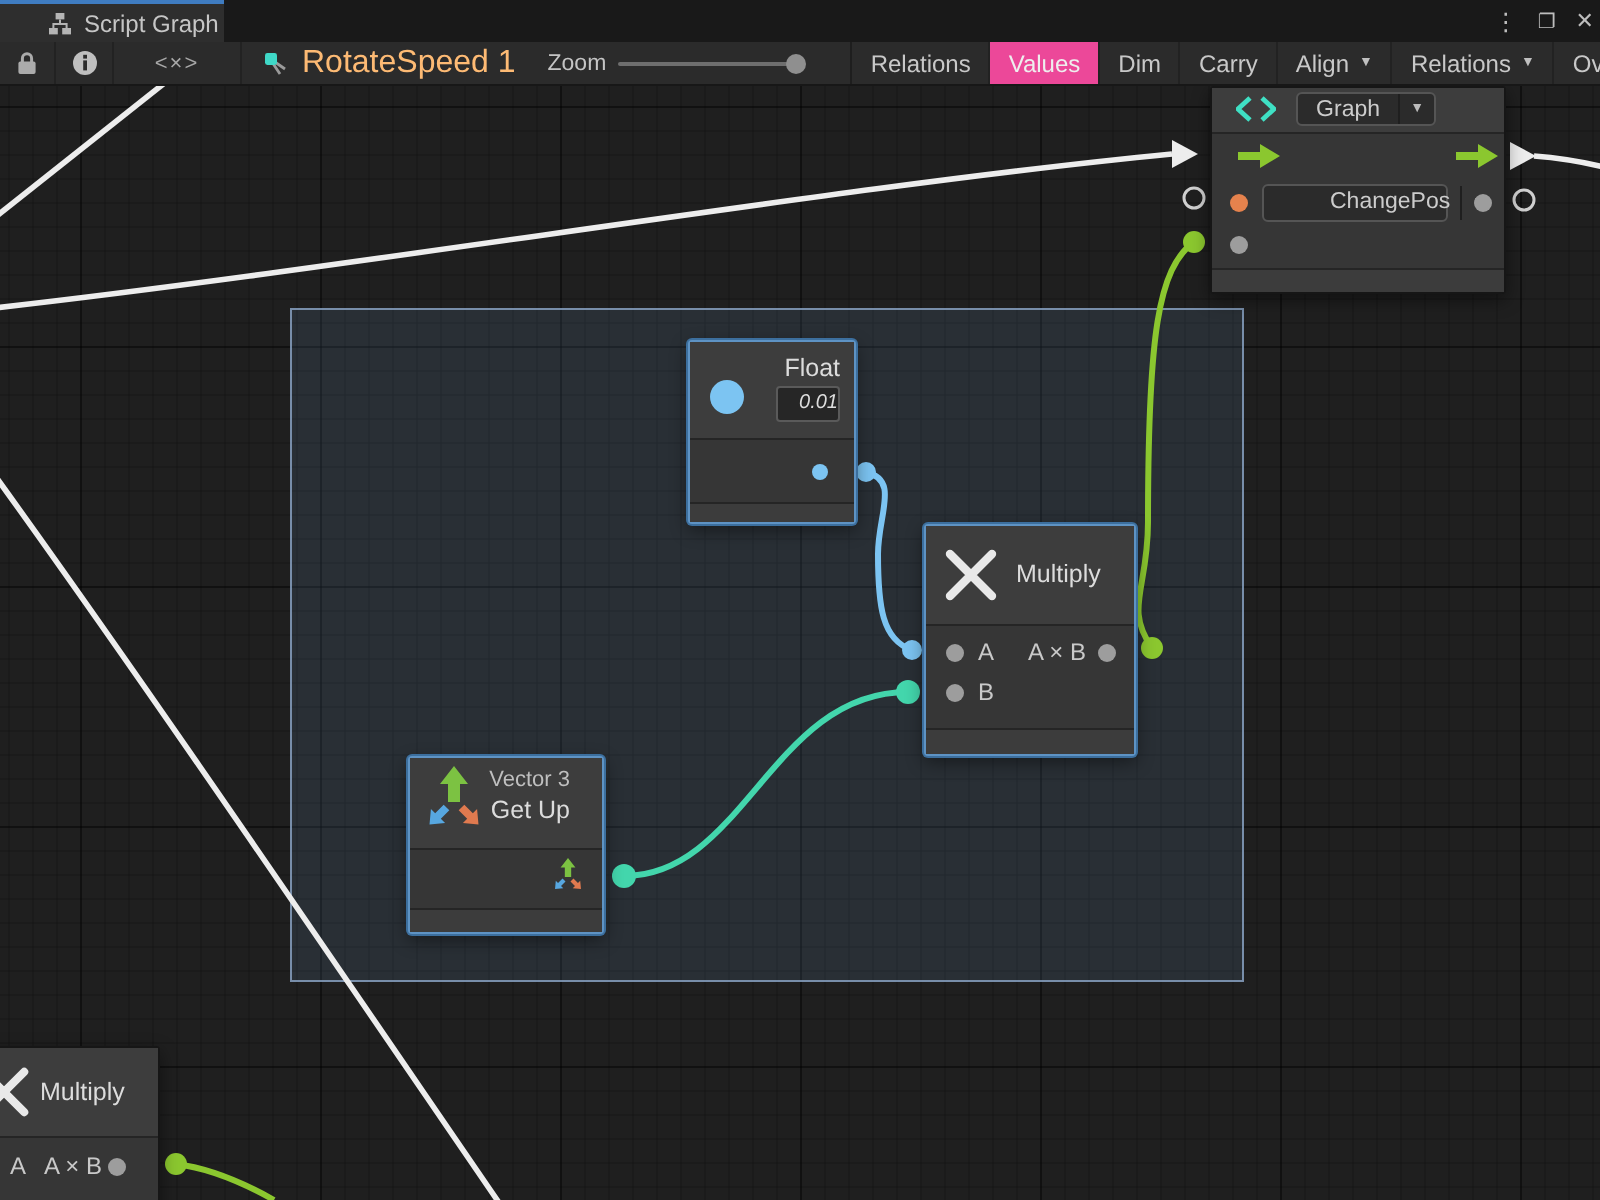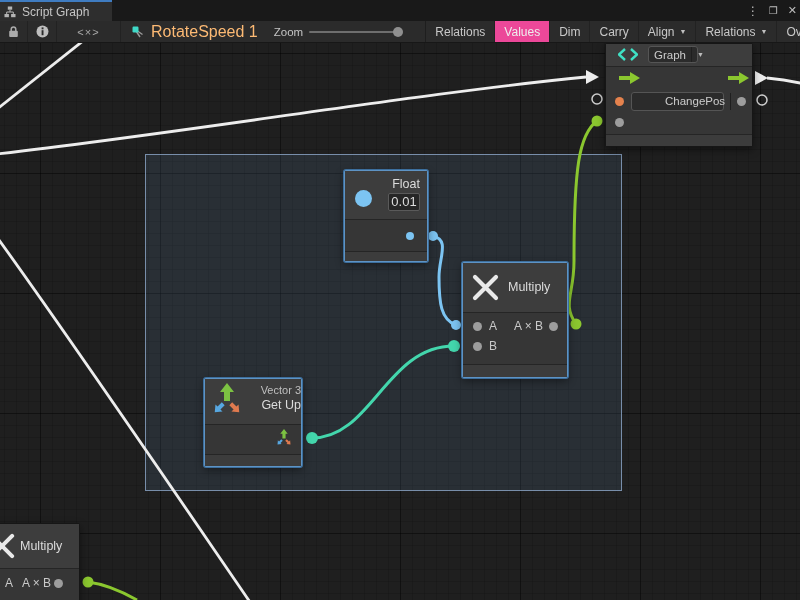--- a/index.html
+++ b/index.html
@@ -1,21 +1,21 @@
 <!DOCTYPE html>
 <html><head>
 <meta charset="utf-8">
 <style>
   html,body{margin:0;padding:0;}
   body{width:800px;height:600px;position:relative;overflow:hidden;background:#1f1f1f;
        font-family:"Liberation Sans",sans-serif;color:#c8c8c8;-webkit-font-smoothing:antialiased;}
   
   #tabbar{position:absolute;left:0;top:0;width:800px;height:21px;background:#191919;}
   #tab{position:absolute;left:0;top:0;height:21px;width:112px;background:#2e2e2e;
-       border-top:2px solid #3f7cc1;display:flex;align-items:center;gap:6px;padding-left:4px;box-sizing:border-box;}
+       border-top:2px solid #3f7cc1;display:flex;align-items:center;gap:6px;padding-left:24px;box-sizing:border-box;}
   #tab .tab-label{font-size:12px;color:#c6c6c6;white-space:nowrap;}
   #win-controls{position:absolute;right:3px;top:0;height:21px;display:flex;align-items:center;gap:10px;
        font-size:12px;color:#bdbdbd;}
   #win-controls span{cursor:default;}
   
   #toolbar{position:absolute;left:0;top:21px;width:800px;height:22px;background:#2b2b2b;
        display:flex;align-items:stretch;overflow:hidden;white-space:nowrap;border-bottom:1px solid #171717;box-sizing:border-box;}
   .tbtn{display:flex;align-items:center;justify-content:center;font-size:12px;color:#c8c8c8;
        padding:0 9px;flex-shrink:0;border-right:1px solid #222;}
   .tbtn.icon-cell{padding:0;}
@@ -48,21 +48,21 @@
   .node-footer{position:absolute;left:0;bottom:0;right:0;background:#3c3c3c;border-top:1px solid #252525;}
   .dot{position:absolute;width:9px;height:9px;border-radius:50%;background:#9d9d9d;}
   .port-label{position:absolute;font-size:12px;color:#c9c9c9;}
   .node-title{font-size:12.5px;color:#dcdcdc;}
   .dd{position:absolute;display:flex;align-items:center;background:#2b2b2b;border:1px solid #555;
       border-radius:3px;box-sizing:border-box;color:#ccc;font-size:11.5px;}
   .dd .dd-label{flex:1;text-align:center;padding:0 5px;}
   .dd .dd-caret{border-left:1px solid #1f1f1f;align-self:stretch;display:flex;align-items:center;
       padding:0 5px;font-size:7px;color:#bbb;}
   .value-input{background:#262626;border:1px solid #5a5a5a;border-radius:2px;color:#ddd;
-      font-size:13px;height:16px;line-height:16px;text-align:center;}
+      font-size:10px;height:16px;line-height:16px;text-align:right;font-style:italic;}
 </style>
 </head>
 <body>
 
 <div id="tabbar">
   <div id="tab">
     <svg width="12" height="12" viewBox="0 0 12 12">
       <rect x="3.8" y="0.5" width="4.4" height="3.2" fill="#b5b5b5"></rect>
       <rect x="0.5" y="8" width="4.4" height="3.2" fill="#b5b5b5"></rect>
       <rect x="7.1" y="8" width="4.4" height="3.2" fill="#b5b5b5"></rect>
@@ -165,21 +165,21 @@
     <circle cx="312" cy="395" r="6" fill="#43d6ac"></circle>
     <circle cx="454" cy="303" r="6" fill="#43d6ac"></circle>
   </svg>
 
   <div class="node" style="left:605px;top:0;width:148px;height:104px;">
     <div class="node-header" style="height:22px;">
       <svg width="20" height="13" viewBox="0 0 20 13" style="position:absolute;left:12px;top:4px;">
         <polyline points="7,1 1,6.5 7,12" stroke="#3fe0c4" stroke-width="2.4" fill="none"></polyline>
         <polyline points="13,1 19,6.5 13,12" stroke="#3fe0c4" stroke-width="2.4" fill="none"></polyline>
       </svg>
-      <div class="dd" style="left:42px;top:2px;width:50px;height:17px;">
+      <div class="dd" style="left:42px;top:2px;width:70px;height:17px;">
         <span class="dd-label">Graph</span>
         <span class="dd-caret">▼</span>
       </div>
     </div>
     <svg width="22" height="14" viewBox="0 0 22 14" style="position:absolute;left:13px;top:27px;">
       <polygon points="0,5 11,5 11,1 21,7 11,13 11,9 0,9" fill="#8bc72f"></polygon>
     </svg>
     <svg width="22" height="14" viewBox="0 0 22 14" style="position:absolute;left:122px;top:27px;">
       <polygon points="0,5 11,5 11,1 21,7 11,13 11,9 0,9" fill="#8bc72f"></polygon>
     </svg>
@@ -225,21 +225,21 @@
     <div class="node-header" style="height:45px;">
       <svg width="32" height="34" viewBox="0 0 32 34" style="position:absolute;left:6px;top:4px;">
         <polygon points="16,0 23,9 19,9 19,18 13,18 13,9 9,9" fill="#7cc242"></polygon>
         <g transform="rotate(225 8 25)">
             <polygon points="8,19 13,25 10,25 10,31 6,31 6,25 3,25" fill="#57a7e0"></polygon>
           </g>
         <g transform="rotate(135 24 25)">
             <polygon points="24,19 29,25 26,25 26,31 22,31 22,25 19,25" fill="#e07a4f"></polygon>
           </g>
       </svg>
-      <div style="position:absolute;right:0;top:5px;text-align:right;">
+      <div style="position:absolute;right:16px;top:5px;text-align:right;">
         <div style="font-size:11px;color:#bfbfbf;">Vector 3</div>
         <div class="node-title" style="margin-top:2px;">Get Up</div>
       </div>
     </div>
     <svg width="18" height="18" viewBox="0 0 32 34" style="position:absolute;right:8px;top:50px;">
       <polygon points="16,0 23,9 19,9 19,18 13,18 13,9 9,9" fill="#7cc242"></polygon>
       <g transform="rotate(225 8 25)">
           <polygon points="8,19 13,25 10,25 10,31 6,31 6,25 3,25" fill="#57a7e0"></polygon>
         </g>
       <g transform="rotate(135 24 25)">

